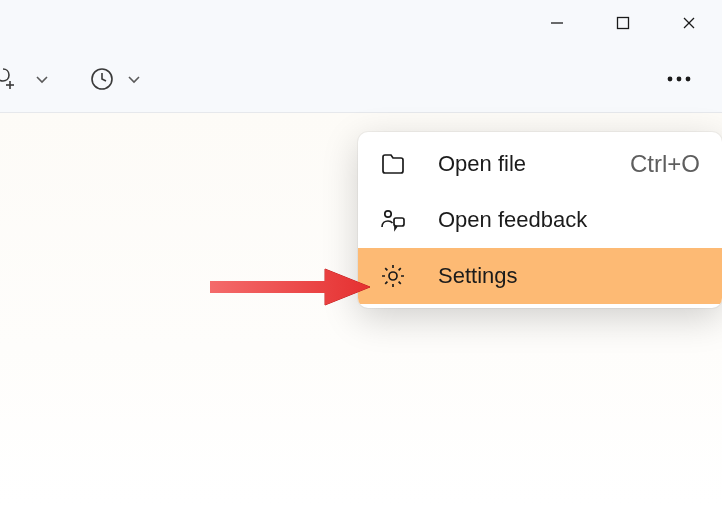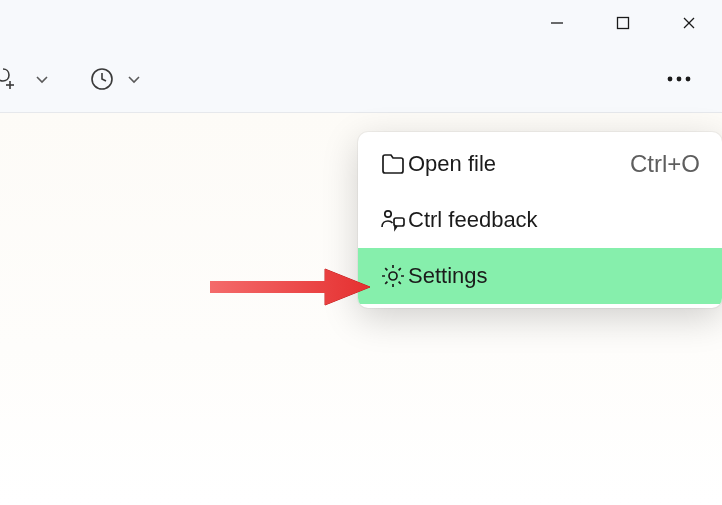--- a/index.html
+++ b/index.html
@@ -97,24 +97,24 @@
       padding: 4px 0;
     }
     .menu-item {
       display: flex;
       align-items: center;
       height: 56px;
       padding: 0 22px;
       cursor: pointer;
       font-size: 22px;
       color: #1b1b1b;
-      gap: 2px;
+      gap: 32px;
     }
     .menu-item.hover {
-      background: #86efac;
+      background: #fdba74;
     }
     .menu-item-icon {
       width: 26px;
       height: 26px;
       display: flex;
       align-items: center;
       justify-content: center;
       flex-shrink: 0;
     }
     .menu-item-label {
@@ -212,21 +212,21 @@
   </div>
   <div class="menu-item">
     <span class="menu-item-icon">
       <svg width="26" height="26" viewBox="0 0 26 26">
         <circle cx="8" cy="7" r="3.2" fill="none" stroke="#1b1b1b" stroke-width="1.7"></circle>
         <path d="M2 20 C2 16 5 14 8 14 C10 14 11.5 14.8 12.5 16" fill="none" stroke="#1b1b1b" stroke-width="1.7"></path>
         <rect x="14" y="11" width="10" height="8" rx="2" fill="none" stroke="#1b1b1b" stroke-width="1.7"></rect>
         <path d="M17 19 L15 22 L15 19" fill="none" stroke="#1b1b1b" stroke-width="1.7"></path>
       </svg>
     </span>
-    <span class="menu-item-label">Ctrl feedback</span>
+    <span class="menu-item-label">Open feedback</span>
   </div>
   <div class="menu-item hover">
     <span class="menu-item-icon">
       <svg width="26" height="26" viewBox="0 0 26 26">
         <circle cx="13" cy="13" r="4" fill="none" stroke="#1b1b1b" stroke-width="1.7"></circle>
         <path d="M13 2 L13 5 M13 21 L13 24 M24 13 L21 13 M5 13 L2 13 M20.8 5.2 L18.6 7.4 M7.4 18.6 L5.2 20.8 M20.8 20.8 L18.6 18.6 M7.4 7.4 L5.2 5.2" stroke="#1b1b1b" stroke-width="1.7"></path>
       </svg>
     </span>
     <span class="menu-item-label">Settings</span>
   </div>

